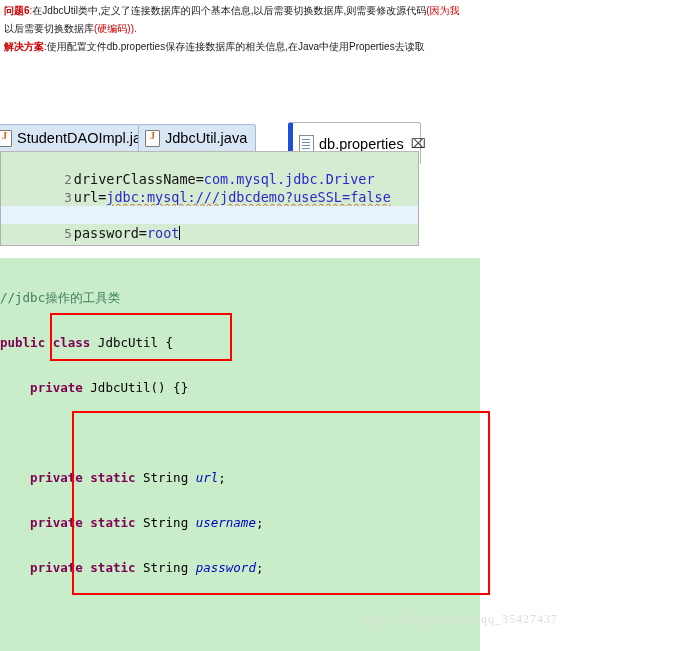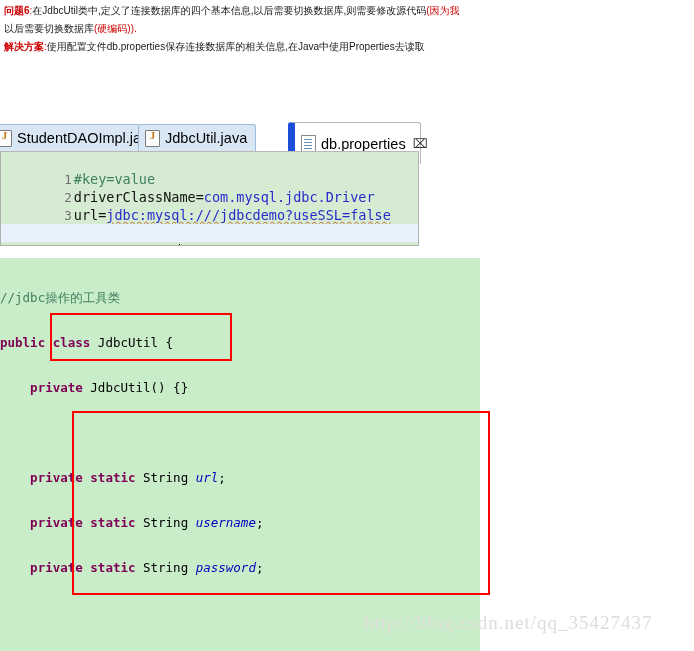--- a/index.html
+++ b/index.html
@@ -61,21 +61,21 @@
   }
   .tab.inactive {
     background: #d9e7f5;
     border-top: 1px solid #9dbcdb;
     border-left: 1px solid #9dbcdb;
     border-right: 1px solid #9dbcdb;
   }
   .tab.active {
     background: #ffffff;
     border-top: 1px solid #b8b8b8;
-    border-left: 7px solid #1d4ed8;
+    border-left: 5px solid #1d4ed8;
     border-right: 1px solid #b8b8b8;
     top: 0px;
     height: 42px;
   }
   #tab-0 { left: -10px; width: 150px; }
   #tab-1 { left: 138px; width: 118px; }
   #tab-2 { left: 288px; width: 133px; }
 
   .tab-icon {
     width: 13px;
@@ -200,21 +200,21 @@
   }
   #redbox-fields { left: 50px; top: 313px; width: 182px; height: 48px; }
   #redbox-load  { left: 72px; top: 411px; width: 418px; height: 184px; }
 
   
   #watermark {
     position: absolute;
     left: 364px;
     top: 612px;
     font-family: "Liberation Serif", serif;
-    font-size: 19px;
+    font-size: 12px;
     color: #ddddd8;
     letter-spacing: 1px;
     white-space: nowrap;
   }
 </style>
 </head>
 <body>
 
 <div id="intro">
   <span class="ln"><span class="red">问题6</span><span class="red-n">:</span><span>在JdbcUtil类中,定义了连接数据库的四个基本信息,以后需要切换数据库,则需要修改源代码</span><span class="red-n">(因为我</span></span>
@@ -239,23 +239,20 @@
     <div class="tab active" id="tab-2">
       <span class="tab-icon file-icon"></span>
       <span>db.properties</span>
       <span class="tab-close">⌧</span>
     </div>
 
   </div>
 
   <div id="prop-editor">
 
-    <div class="prop-line">
-      <span class="prop-gutter">1</span><span class="p-comment">#key=value</span>
-    </div>
 
     <div class="prop-line">
       <span class="prop-gutter">2</span><span class="p-key">driverClassName=</span><span class="p-val">com.mysql.jdbc.Driver</span>
     </div>
 
     <div class="prop-line">
       <span class="prop-gutter">3</span><span class="p-key">url=</span><span class="p-val squiggle">jdbc:mysql:///jdbcdemo?useSSL=false</span>
     </div>
 
     <div class="prop-line">

